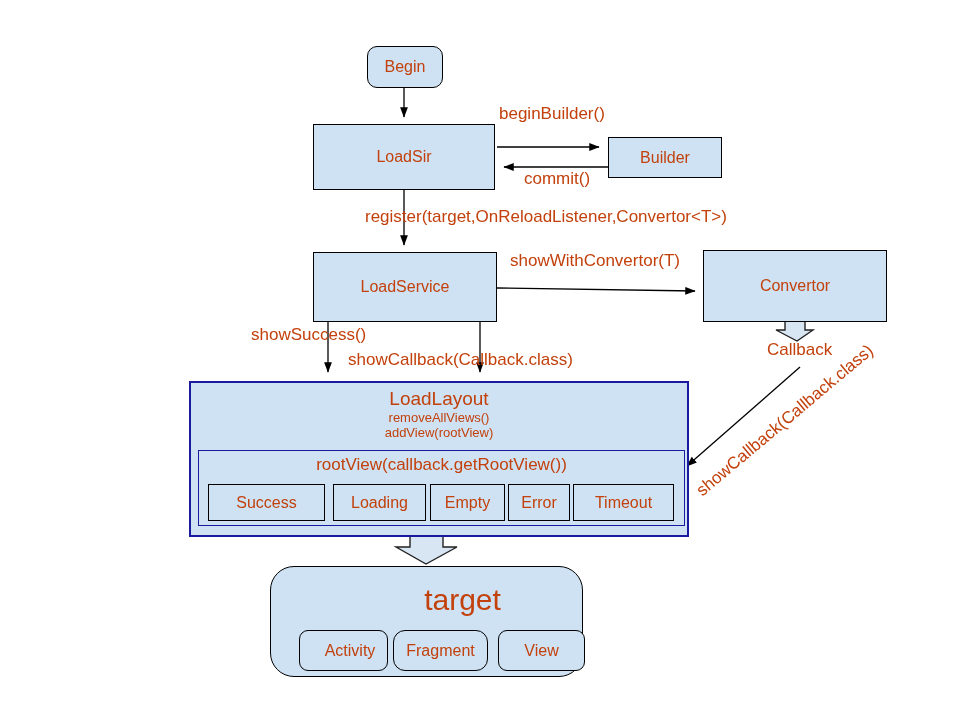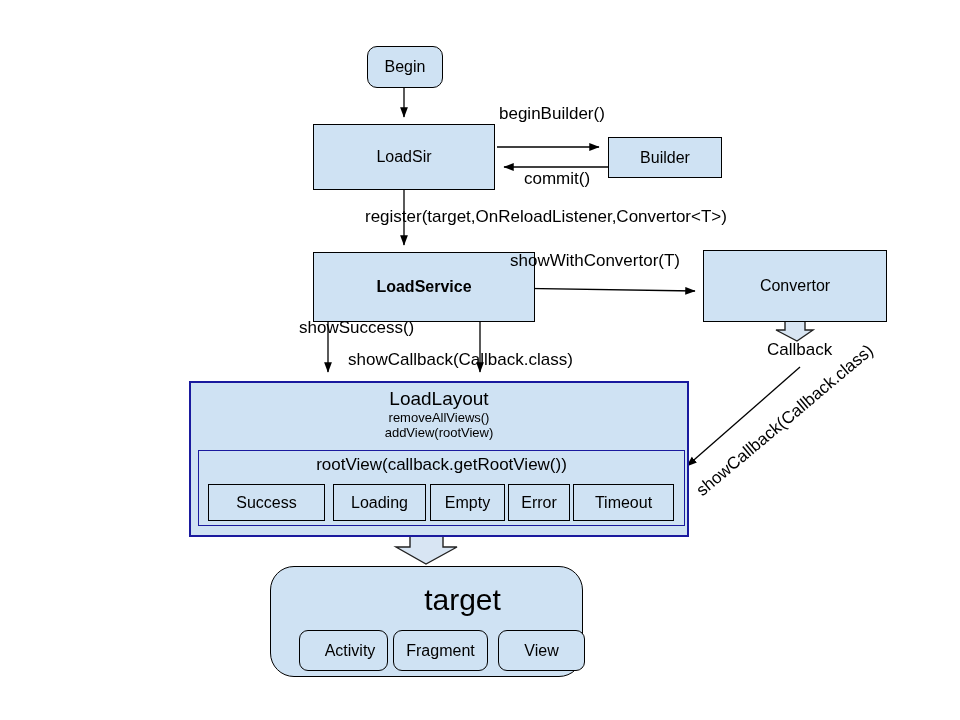--- a/index.html
+++ b/index.html
@@ -1,18 +1,18 @@
 <!DOCTYPE html>
 <html><head>
 <meta charset="utf-8">
 <style>
   html,body{margin:0;padding:0;background:#ffffff;}
   .canvas{
     position:relative;width:960px;height:720px;background:#ffffff;overflow:hidden;
-    font-family:"Liberation Sans",sans-serif;color:#000000;
+    font-family:"Liberation Sans",sans-serif;color:#c2410c;
   }
   .edges{position:absolute;left:0;top:0;width:960px;height:720px;pointer-events:none;}
   .node{
     position:absolute;box-sizing:border-box;background:#cfe2f3;border:1.5px solid #000000;
     display:flex;align-items:center;justify-content:center;font-size:16px;
   }
   .rounded-sm{border-radius:10px;}
   .layout-box{
     position:absolute;box-sizing:border-box;background:#cfe2f3;border:2px solid #1a1a9e;
   }
@@ -65,21 +65,21 @@
     <polygon points="785,320 785,330 776,330 797,341 813,330 805,330 805,320" fill="#d8e5f3" stroke="#222" stroke-width="1.4"></polygon>
     <polygon points="410,529 410,547 396,547 426,564 457,547 443,547 443,529" fill="#d8e5f3" stroke="#222" stroke-width="1.4"></polygon>
   </svg>
 
   <div class="node rounded-sm" style="left:367px;top:46px;width:76px;height:42px;">Begin</div>
 
   <div class="node" style="left:313px;top:124px;width:182px;height:66px;">LoadSir</div>
 
   <div class="node" style="left:608px;top:137px;width:114px;height:41px;">Builder</div>
 
-  <div class="node" style="left:313px;top:252px;width:222px;height:70px;font-weight:bold;">LoadService</div>
+  <div class="node" style="left:313px;top:252px;width:184px;height:70px;">LoadService</div>
 
   <div class="node" style="left:703px;top:250px;width:184px;height:72px;">Convertor</div>
 
   <div class="layout-box" style="left:189px;top:381px;width:500px;height:156px;">
     <div class="layout-header">
       <div class="layout-title">LoadLayout</div>
       <div class="layout-method">removeAllViews()</div>
       <div class="layout-method">addView(rootView)</div>
     </div>
     <div class="inner-box" style="left:7px;top:67px;width:487px;height:76px;">
@@ -88,26 +88,26 @@
       <div class="state-box" style="left:134px;width:93px;">Loading</div>
       <div class="state-box" style="left:231px;width:75px;">Empty</div>
       <div class="state-box" style="left:309px;width:62px;">Error</div>
       <div class="state-box" style="left:374px;width:101px;">Timeout</div>
     </div>
   </div>
 
   <div class="target-box" style="left:270px;top:566px;width:313px;height:111px;">
     <div class="target-title">target</div>
     <div class="target-child" style="left:28px;width:89px;padding-left:13px;">Activity</div>
-    <div class="target-child" style="left:122px;width:95px;">Fragment</div>
+    <div class="target-child" style="left:122px;width:95px;border-radius:12px;">Fragment</div>
     <div class="target-child" style="left:227px;width:87px;">View</div>
   </div>
 
   <div class="edge-label" style="left:499px;top:104px;">beginBuilder()</div>
   <div class="edge-label" style="left:524px;top:169px;">commit()</div>
   <div class="edge-label" style="left:365px;top:207px;">register(target,OnReloadListener,Convertor&lt;T&gt;)</div>
   <div class="edge-label" style="left:510px;top:251px;">showWithConvertor(T)</div>
-  <div class="edge-label" style="left:251px;top:318px;margin-left:48px;">showSuccess()</div>
+  <div class="edge-label" style="left:251px;top:325px;">showSuccess()</div>
   <div class="edge-label" style="left:348px;top:350px;">showCallback(Callback.class)</div>
   <div class="edge-label" style="left:767px;top:340px;">Callback</div>
   <div class="rotated-label">showCallback(Callback.class)</div>
 
 </div>
 
 </body></html>

